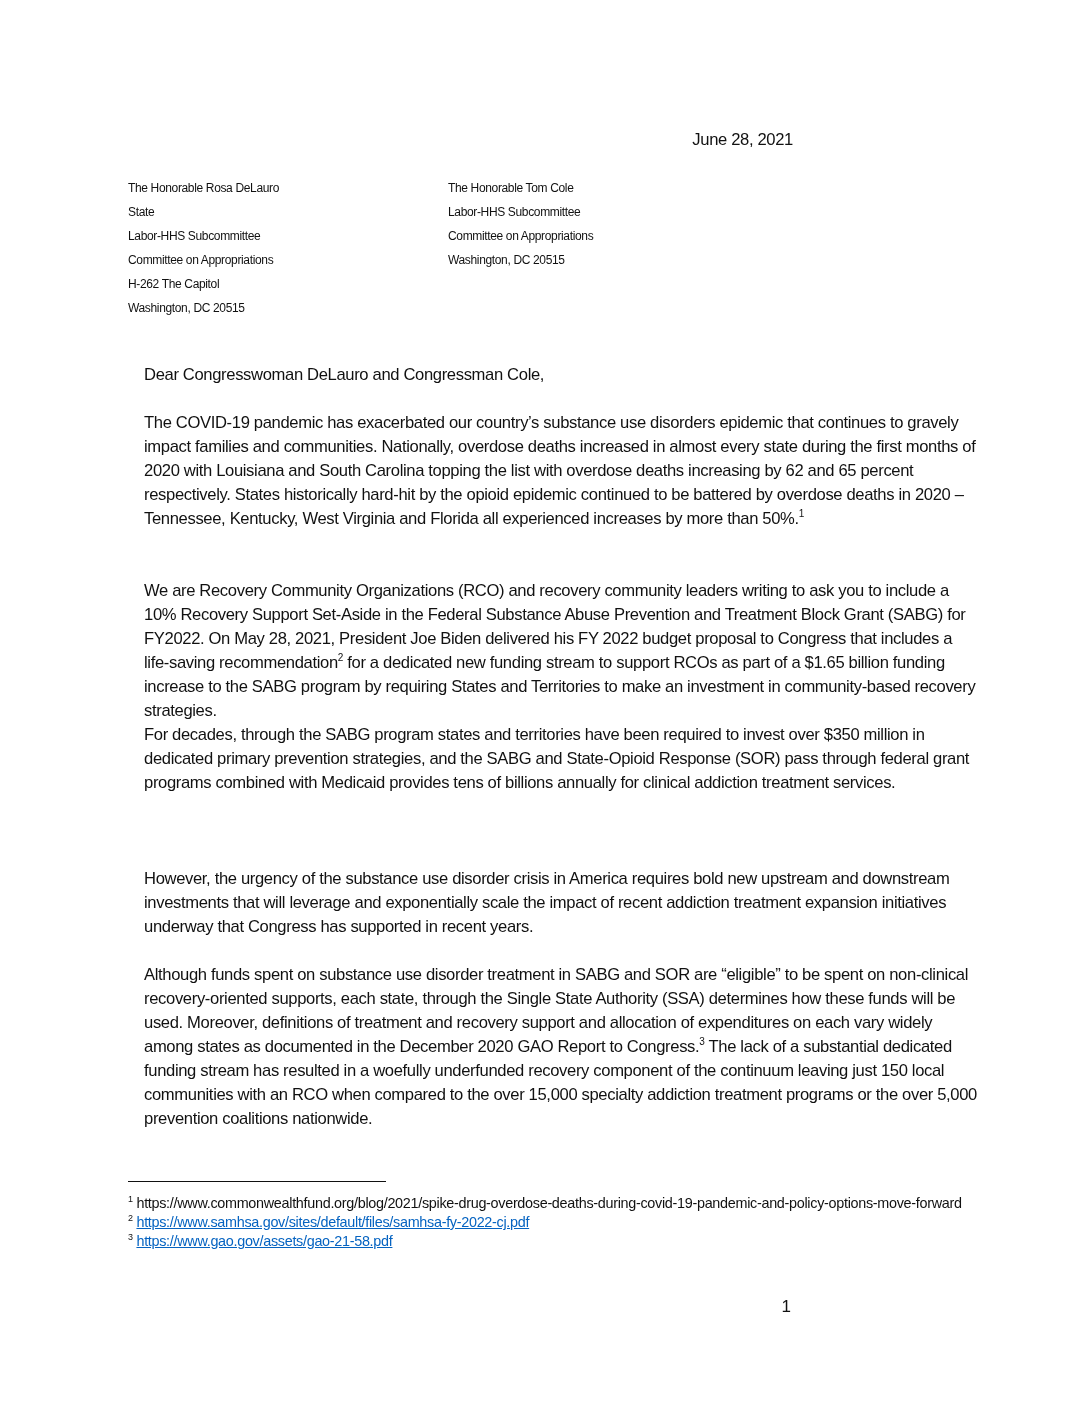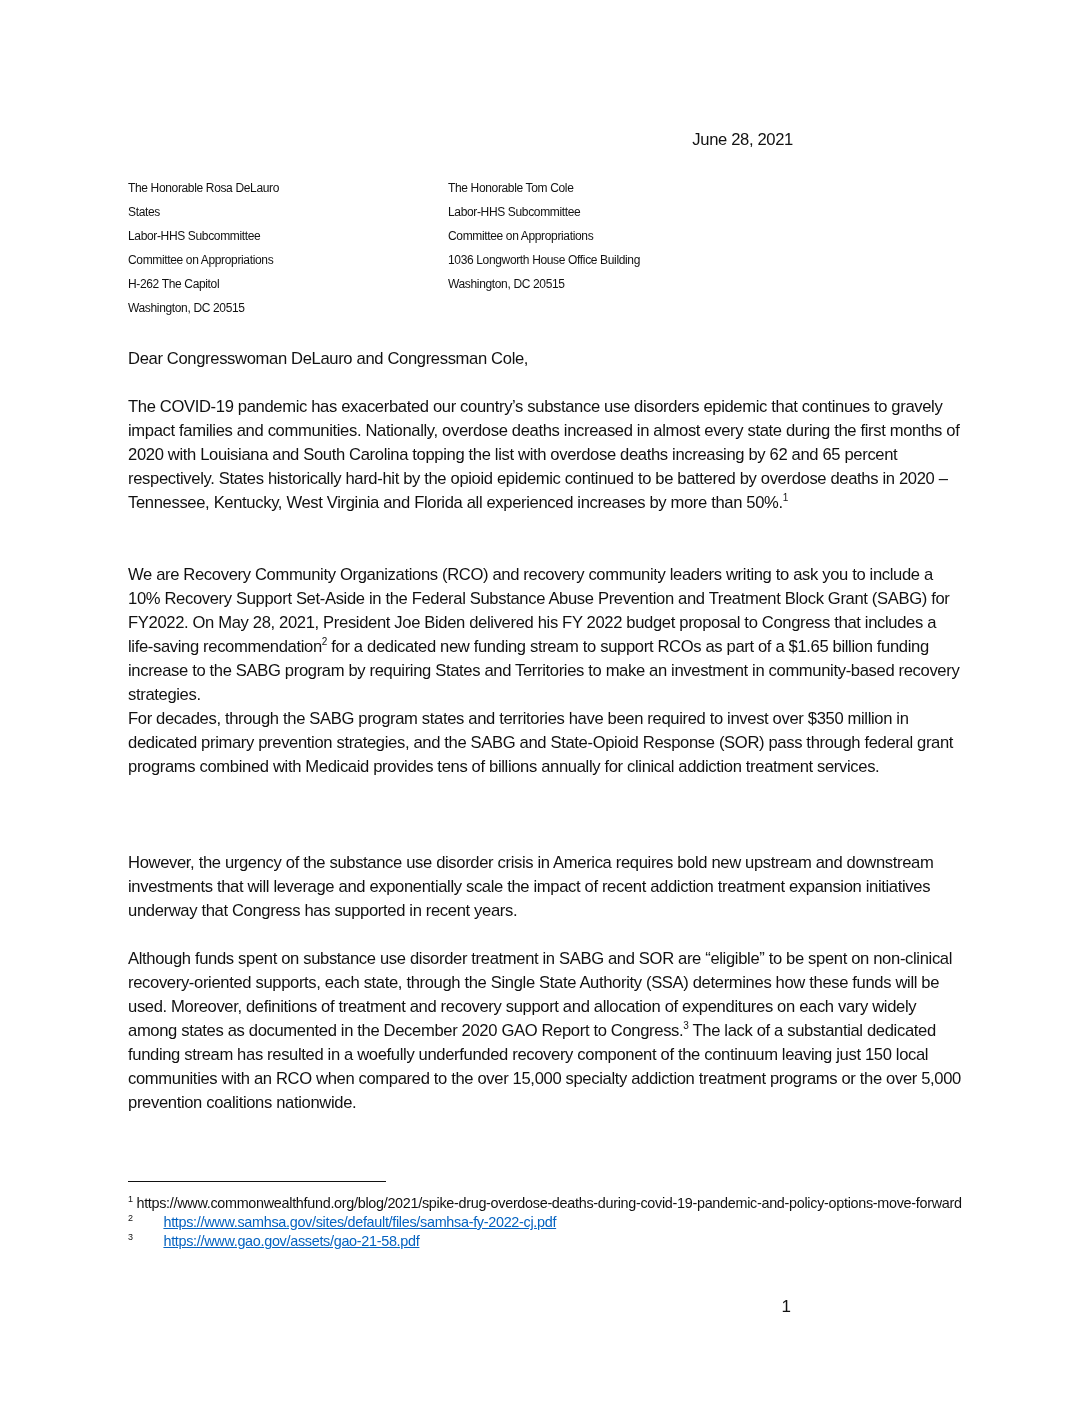--- a/index.html
+++ b/index.html
@@ -18,52 +18,51 @@
     .addr { position: absolute; top: 176px; font-size: 12px; line-height: 24px; letter-spacing: -0.35px; }
     .addr-left { left: 128px; }
     .addr-right { left: 448px; }
     .addr div { white-space: nowrap; }
     .salutation { top: 347px; }
     .p1 { top: 395px; }
     .p2 { top: 563px; }
     .p3 { top: 707px; }
     .p4 { top: 851px; }
     .p5 { top: 947px; }
-    p { margin: 0; }
+    p { margin: 16px; }
     sup { font-size: 10px; line-height: 0; vertical-align: super; }
     .footnote-rule { position: absolute; left: 128px; top: 1181px; width: 258px; height: 1px; background: #111; }
     .footnotes {
       position: absolute; left: 128px; top: 1194px; width: 840px;
       font-size: 14.4px; line-height: 19px; letter-spacing: -0.3px;
     }
     .footnotes sup { font-size: 9px; }
-    .footnotes a { color: #0563c1; text-decoration: underline; margin-left: 27px; }
+    .footnotes a { color: #0563c1; text-decoration: underline; }
     .page-number { position: absolute; right: 130px; top: 1297px; font-size: 17px; }
   </style>
 </head>
 <body>
 
 <div class="page">
 
   <div class="date">June 28, 2021</div>
 
   <div class="addr addr-left">
     <div>The Honorable Rosa DeLauro</div>
-    <div>States</div>
+    <div>State</div>
     <div>Labor-HHS Subcommittee</div>
     <div>Committee on Appropriations</div>
     <div>H-262 The Capitol</div>
     <div>Washington, DC 20515</div>
   </div>
 
   <div class="addr addr-right">
     <div>The Honorable Tom Cole</div>
     <div>Labor-HHS Subcommittee</div>
     <div>Committee on Appropriations</div>
-    <div>1036 Longworth House Office Building</div>
     <div>Washington, DC 20515</div>
   </div>
 
   <p class="body-text salutation">Dear Congresswoman DeLauro and Congressman Cole,</p>
 
   <p class="body-text p1"><span>The COVID-19 pandemic has exacerbated our country’s substance use disorders epidemic that continues to gravely impact families and communities. Nationally, overdose deaths increased in almost every state during the first months of 2020 with Louisiana and South Carolina topping the list with overdose deaths increasing by 62 and 65 percent respectively. States historically hard-hit by the opioid epidemic continued to be battered by overdose deaths in 2020 – Tennessee, Kentucky, West Virginia and Florida all experienced increases by more than 50%.</span><sup>1</sup></p>
 
   <p class="body-text p2"><span>We are Recovery Community Organizations (RCO) and recovery community leaders writing to ask you to include a 10% Recovery Support Set-Aside in the Federal Substance Abuse Prevention and Treatment Block Grant (SABG) for FY2022. On May 28, 2021, President Joe Biden delivered his FY 2022 budget proposal to Congress that includes a life-saving recommendation</span><sup>2</sup><span> for a dedicated new funding stream to support RCOs as part of a $1.65 billion funding increase to the SABG program by requiring States and Territories to make an investment in community-based recovery strategies.</span></p>
 
   <p class="body-text p3"><span>For decades, through the SABG program states and territories have been required to invest over $350 million in dedicated primary prevention strategies, and the SABG and State-Opioid Response (SOR) pass through federal grant programs combined with Medicaid provides tens of billions annually for clinical addiction treatment services.</span></p>

